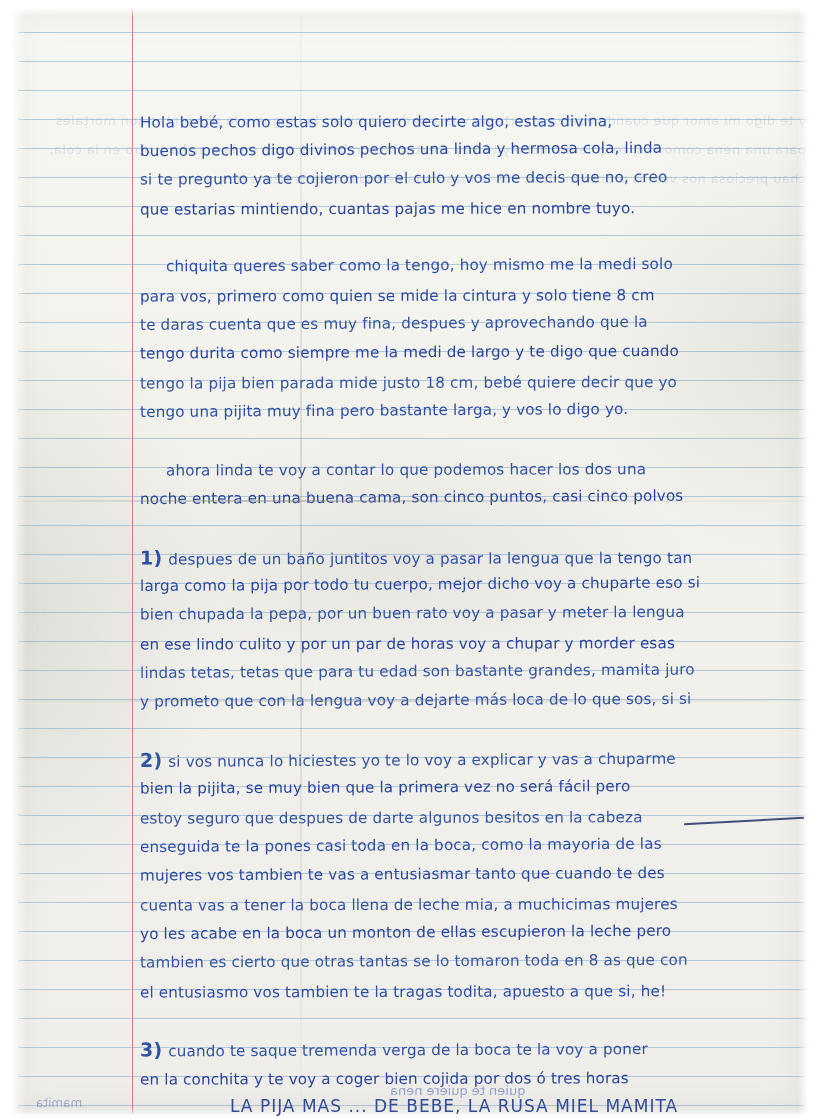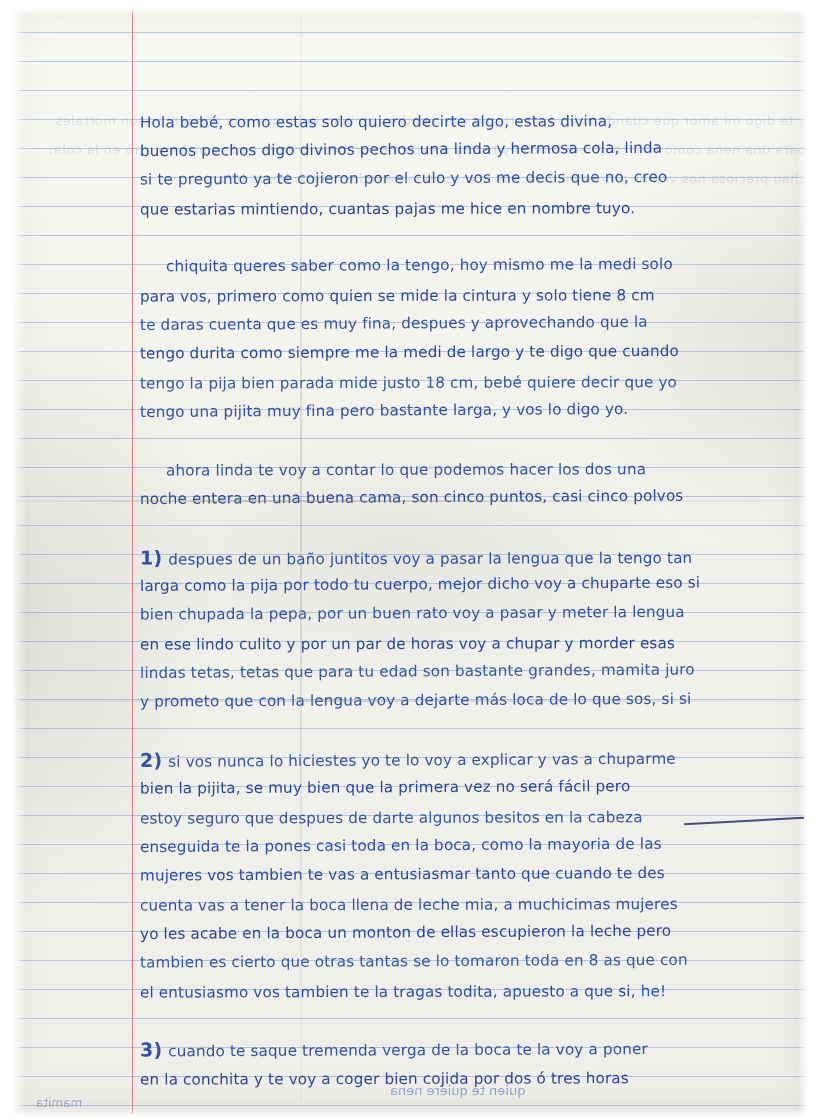--- a/index.html
+++ b/index.html
@@ -250,19 +250,20 @@
       <div class="ln" style="color: rgb(45, 79, 168);">el entusiasmo vos tambien te la tragas todita, apuesto a que si, he!</div>
       <div class="blank"></div>
       <div class="ln" style="color: rgb(50, 83, 159);"><span class="num">3)</span><span>cuando te saque tremenda verga de la boca te la voy a poner</span></div>
       <div class="ln" style="color: rgb(40, 69, 155);">en la conchita y te voy a coger bien cojida por dos ó tres horas</div>
     </div>
 
   <div class="scribble-line"></div>
 
   <div class="bottom-ink-2">quien te quiere nena</div>
   <div class="corner-ink">mamita</div>
+  <div class="bottom-ink">LA PIJA MAS ... DE BEBE, LA RUSA MIEL MAMITA</div>
 
   <div class="edge edge-left"></div>
   <div class="edge edge-right"></div>
   <div class="edge edge-top"></div>
   <div class="edge edge-bottom"></div>
 
 </div>
 
 </body></html>

